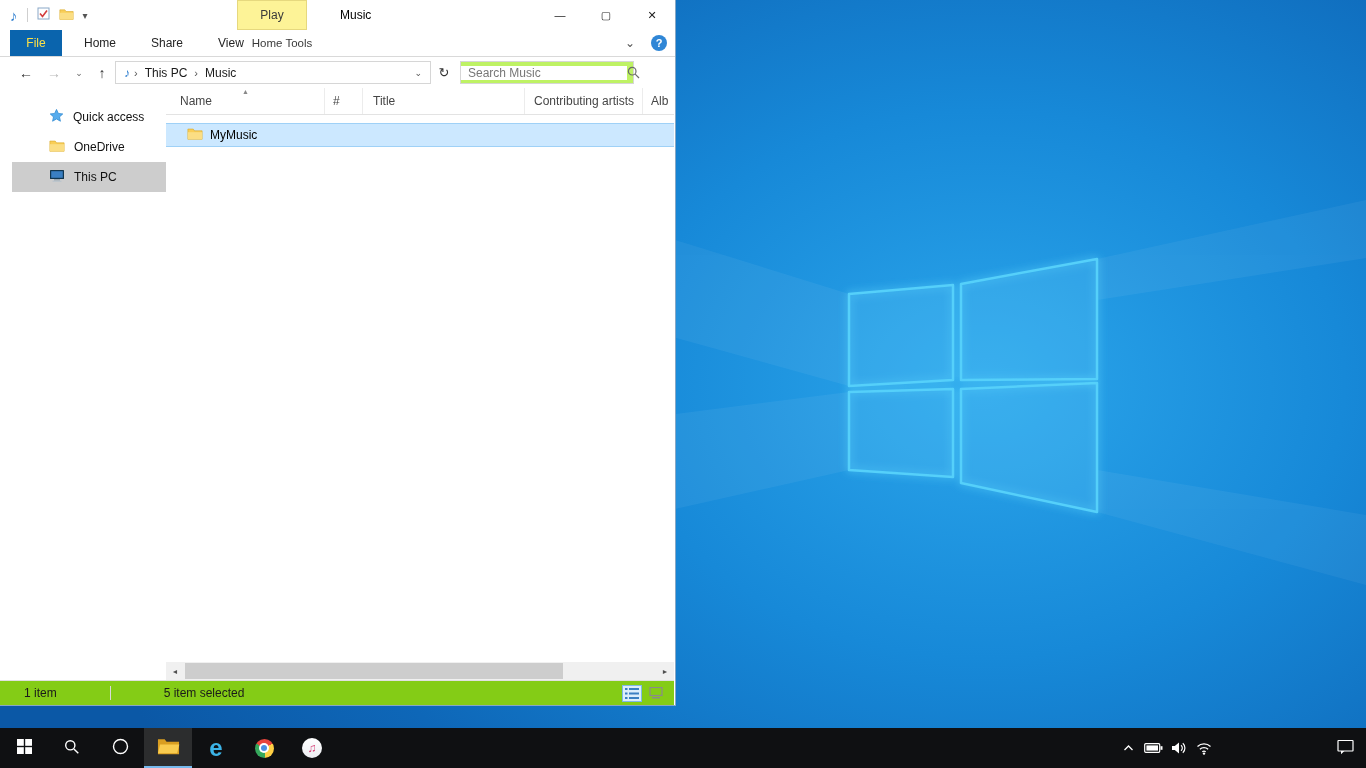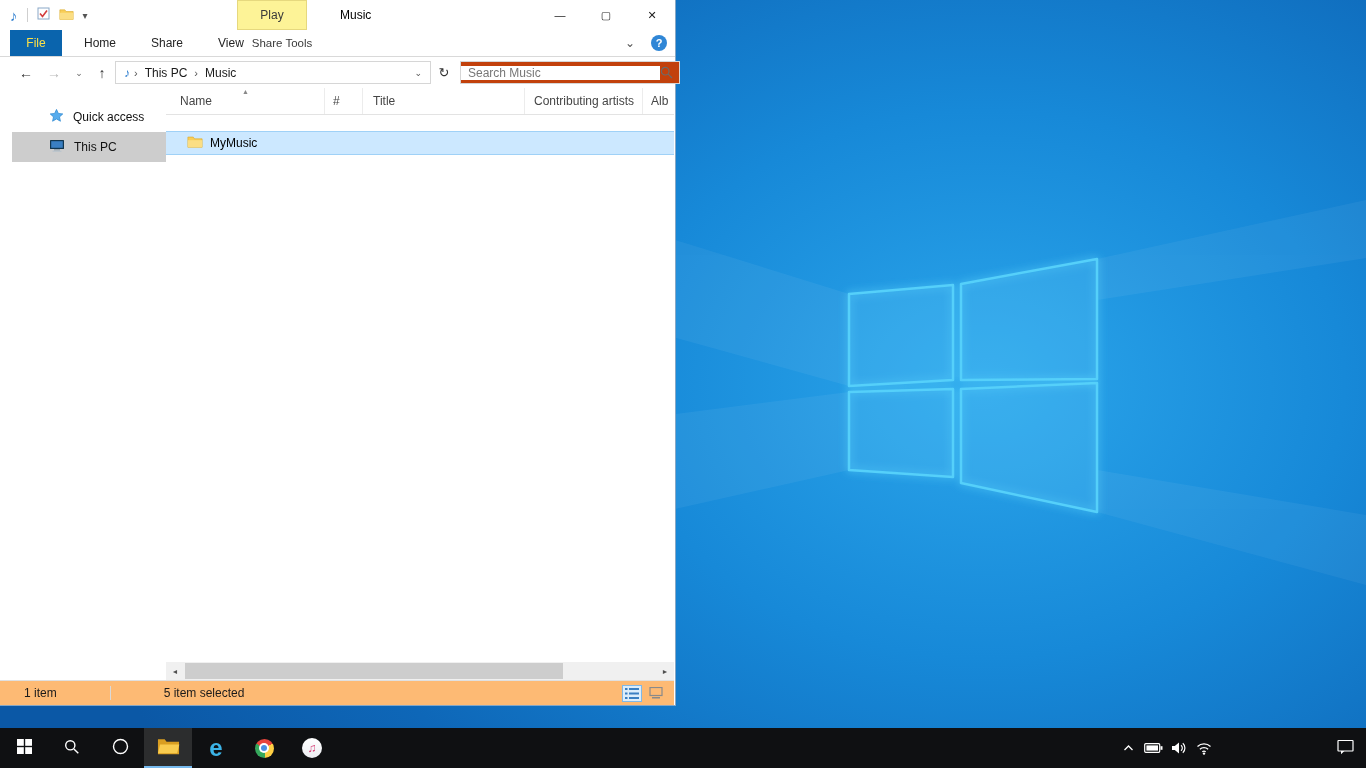--- a/index.html
+++ b/index.html
@@ -51,22 +51,22 @@
   .nav-drop { left:70px; font-size:9px; color:#666; width:18px; }
   .nav-up   { left:90px; }
   .addr-box { position:absolute; left:115px; top:4px; width:316px; height:23px;
     border:1px solid #d6d6d6; background:#fff; display:flex; align-items:center; padding:0 4px; }
   .addr-note { color:#2f7fd0; font-size:12px; margin:0 4px 0 4px; }
   .crumb { padding:0 7px; color:#1a1a1a; }
   .crumb-sep { color:#555; font-size:11px; }
   .addr-drop { margin-left:auto; color:#555; font-size:9px; padding:0 4px; }
   .refresh-btn { position:absolute; left:433px; top:4px; width:22px; height:23px;
     display:flex; align-items:center; justify-content:center; color:#333; font-size:13px; }
-  .search-box { position:absolute; left:460px; top:4px; width:220px; height:23px;
-    border:1px solid #d6d6d6; background:#c2410c; display:flex; align-items:center; }
+  .search-box { position:absolute; left:460px; top:4px; width:174px; height:23px;
+    border:1px solid #d6d6d6; background:#bef264; display:flex; align-items:center; }
   .search-box input { flex:1; border:0; outline:none; padding:0 4px 0 7px; font:inherit; color:#1a1a1a; }
   .search-box input::placeholder { color:#777; }
   .search-icon { padding-right:6px; display:flex; }
 
   .sidebar { position:absolute; left:12px; top:88px; width:166px; bottom:25px; background:#fff; }
   .side-item { height:30px; display:flex; align-items:center; padding-left:37px; gap:9px; }
   .side-item:first-child { margin-top:14px; }
   .side-item.selected { background:var(--sidebar-selected,#cdcdcd); }
   .side-item .lbl { color:#111; }
 
@@ -74,34 +74,34 @@
   .col-headers { position:relative; height:27px; display:flex; border-bottom:1px solid #e3e3e3;
     color:#454545;justify-content:center; }
   .col { display:flex; align-items:center; padding-left:14px; border-right:1px solid #ececec; }
   .col-name { width:159px; position:relative; }
   .col-num { width:38px; padding-left:8px; }
   .col-title { width:162px; padding-left:10px; }
   .col-artists { width:118px; padding-left:9px; }
   .col-album { flex:1; padding-left:8px; border-right:0; }
   .sort-caret { position:absolute; left:76px; top:0px; font-size:7px; color:#888; }
 
-  .file-row { margin-top:16px; height:24px; background:var(--selection-bg,#cce8ff);
+  .file-row { margin-top:8px; height:24px; background:var(--selection-bg,#cce8ff);
     border-top:1px solid var(--selection-border,#9fd1f7);
     border-bottom:1px solid var(--selection-border,#9fd1f7);
     display:flex; align-items:center; padding-left:21px; gap:7px; }
   .file-row .lbl { color:#000; }
 
   .hscroll { position:absolute; left:166px; right:1px; bottom:25px; height:18px;
     background:#f0f0f0; }
   .hs-arrow { position:absolute; top:0; width:18px; height:18px; display:flex;
     align-items:center; justify-content:center; color:#505050; font-size:7px; }
   .hs-left { left:0; } .hs-right { right:0; }
   .hs-thumb { position:absolute; left:19px; top:1px; bottom:1px; width:378px; background:#cdcdcd; }
 
-  .statusbar { position:absolute; left:0; right:1px; bottom:0; height:25px; background:#fdba74;
+  .statusbar { position:absolute; left:0; right:1px; bottom:0; height:25px; background:#84cc16;
     border-top:1px solid #e0e0e0; display:flex; align-items:center;gap:42px; }
   .status-count { margin-left:24px; color:#1a1a1a; }
   .status-div { width:1px; height:14px; background:#d9d9d9; margin:0 11px; }
   .status-sel { color:#1a1a1a; }
   .view-btns { margin-left:auto; display:flex; gap:4px; margin-right:8px; }
   .view-btn { width:20px; height:17px; display:flex; align-items:center; justify-content:center;
     border:1px solid transparent; }
   .view-btn.active { border-color:#7fb8e8; background:#dcedfb; }
 
   
@@ -179,21 +179,21 @@
       <div class="win-btn">▢</div>
       <div class="win-btn close">✕</div>
     </div>
   </div>
 
   <div class="tabrow">
     <div class="file-tab">File</div>
     <div class="tab">Home</div>
     <div class="tab">Share</div>
     <div class="tab">View</div>
-    <div class="music-tools">Share Tools</div>
+    <div class="music-tools">Home Tools</div>
     <div class="ribbon-collapse">⌄</div>
     <div class="help-btn">?</div>
   </div>
 
   <div class="addrrow">
     <div class="nav-btn nav-back">←</div>
     <div class="nav-btn nav-fwd">→</div>
     <div class="nav-btn nav-drop">⌄</div>
     <div class="nav-btn nav-up">↑</div>
     <div class="addr-box">
@@ -217,20 +217,29 @@
   </div>
 
   <div class="sidebar">
     <div class="side-item">
       <span>
         <svg width="15" height="15" viewBox="0 0 16 16">
             <path d="M8 1.5 l2 4.3 4.7 0.5 -3.5 3.2 1 4.6 L8 11.7 3.8 14.1 l1 -4.6 L1.3 6.3 6 5.8 z" fill="#57aced" stroke="#2f8ad1" stroke-width="0.8"></path>
           </svg>
       </span>
       <span class="lbl">Quick access</span>
+    </div>
+    <div class="side-item">
+      <span>
+        <svg width="16" height="13" viewBox="0 0 18 14">
+            <path d="M1 2 h6 l1.5 2 H17 v9.5 H1z" fill="#f9ce57" stroke="#d8a92d" stroke-width="0.7"></path>
+            <path d="M1 5.5 h16 v8 H1z" fill="#fbde84"></path>
+          </svg>
+      </span>
+      <span class="lbl">OneDrive</span>
     </div>
     <div class="side-item selected">
       <span>
         <svg width="16" height="14" viewBox="0 0 16 14">
             <rect x="1" y="1" width="14" height="9" rx="0.5" fill="#12364f"></rect>
             <rect x="2.2" y="2.2" width="11.6" height="6.6" fill="#3a7fc2"></rect>
             <rect x="5" y="10" width="6" height="1.6" fill="#9aa7b0"></rect>
             <rect x="3.5" y="11.6" width="9" height="1.2" fill="#b9c4cc"></rect>
           </svg>
       </span>

